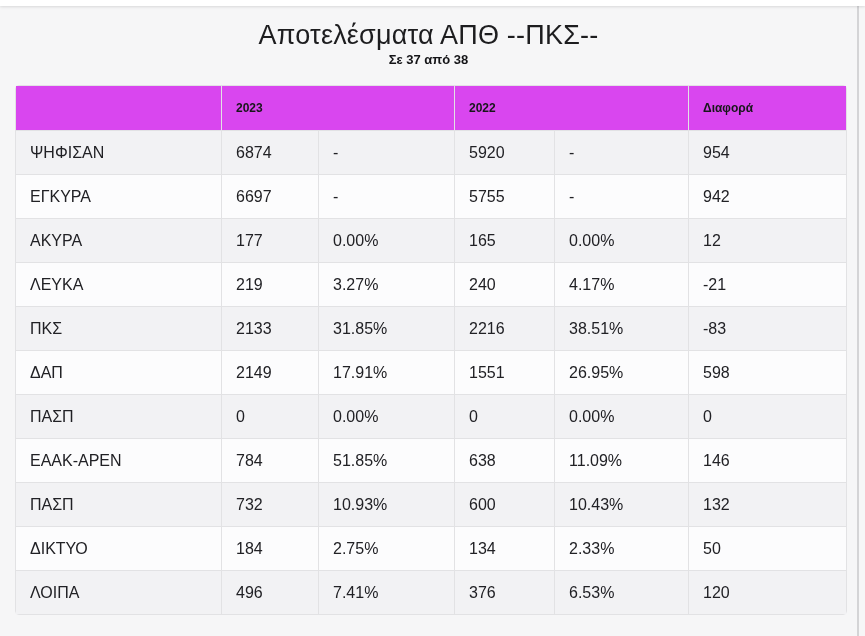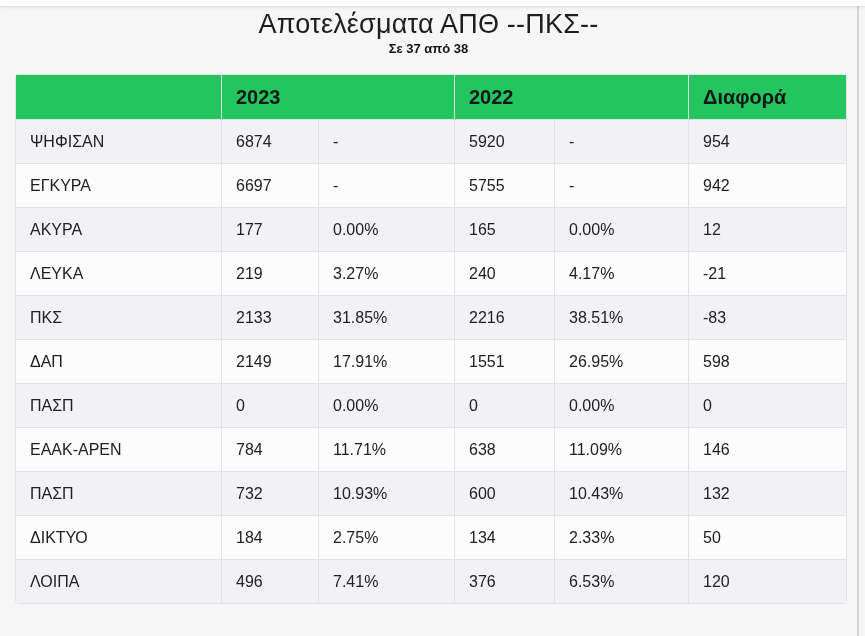--- a/index.html
+++ b/index.html
@@ -32,21 +32,21 @@
     background: #d4d4d6;
     z-index: 1;
   }
   .content {
     position: relative;
     width: 857px;
     padding-top: 6px;
   }
   h1.page-title {
     margin: 0;
-    padding-top: 3px;
+    padding-top: 14px;
     text-align: center;
     font-size: 27px;
     line-height: 30px;
     font-weight: 400;
     color: #1d1d1f;
     letter-spacing: 0.2px;
   }
   h2.page-subtitle {
     margin: 1px 0 0 0;
     text-align: center;
@@ -76,25 +76,25 @@
     border-bottom: 1px solid #e2e2e4;
     text-align: left;
     vertical-align: middle;
     padding: 12px 14px;
     white-space: nowrap;
     overflow: hidden;
   }
   th:last-child, td:last-child { border-right: none; }
   tbody tr:last-child td { border-bottom: none; }
   thead th {
-    font-size: 20px;
+    font-size: 12px;
     line-height: 20px;
     font-weight: 700;
     color: #17171a;
-    background: #22c55e;
+    background: #d946ef;
   }
   tbody td {
     font-size: 16px;
     line-height: 19px;
     font-weight: 400;
     color: #212125;
   }
   tbody tr:nth-child(odd) td  { background: #f2f2f4; }
   tbody tr:nth-child(even) td { background: #fcfcfd; }
 </style>
@@ -178,21 +178,21 @@
         <td>ΠΑΣΠ</td>
         <td>0</td>
         <td>0.00%</td>
         <td>0</td>
         <td>0.00%</td>
         <td>0</td>
       </tr>
       <tr>
         <td>ΕΑΑΚ-ΑΡΕΝ</td>
         <td>784</td>
-        <td>11.71%</td>
+        <td>51.85%</td>
         <td>638</td>
         <td>11.09%</td>
         <td>146</td>
       </tr>
       <tr>
         <td>ΠΑΣΠ</td>
         <td>732</td>
         <td>10.93%</td>
         <td>600</td>
         <td>10.43%</td>

